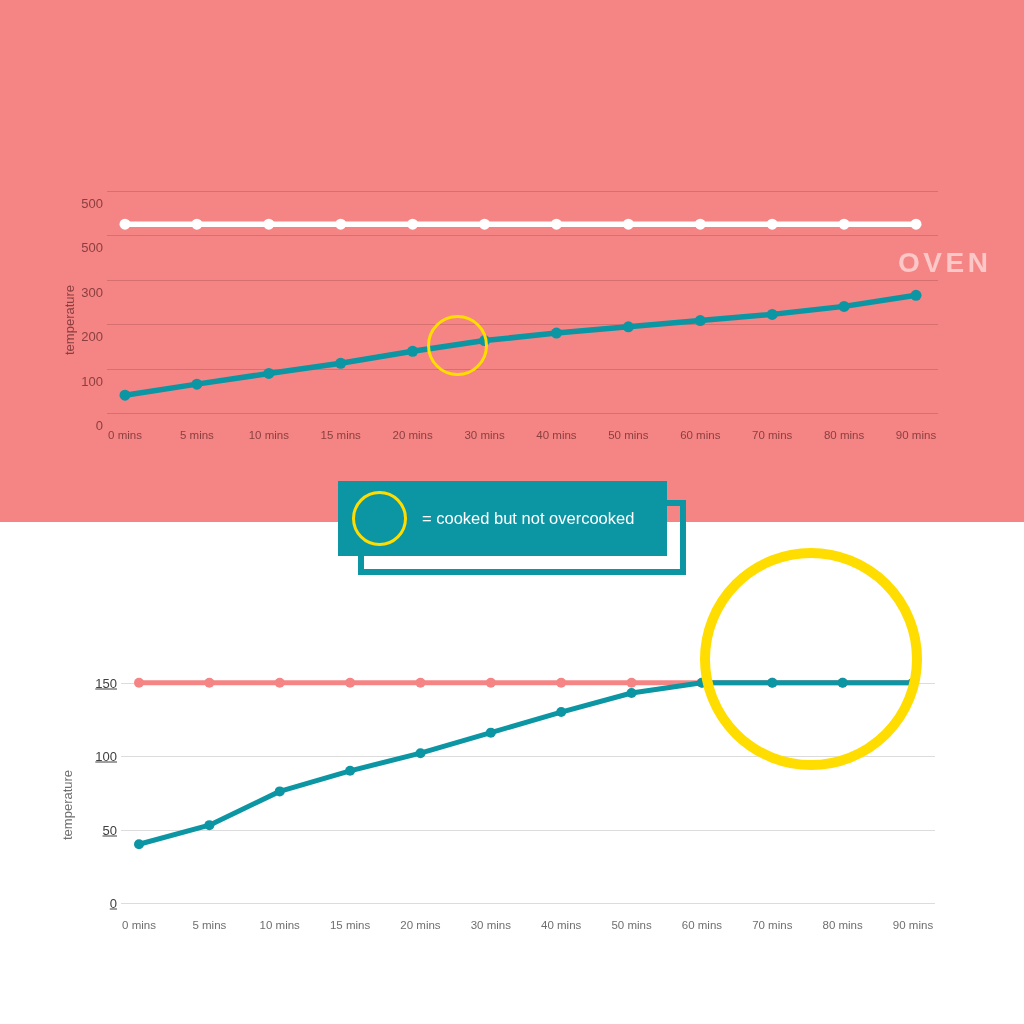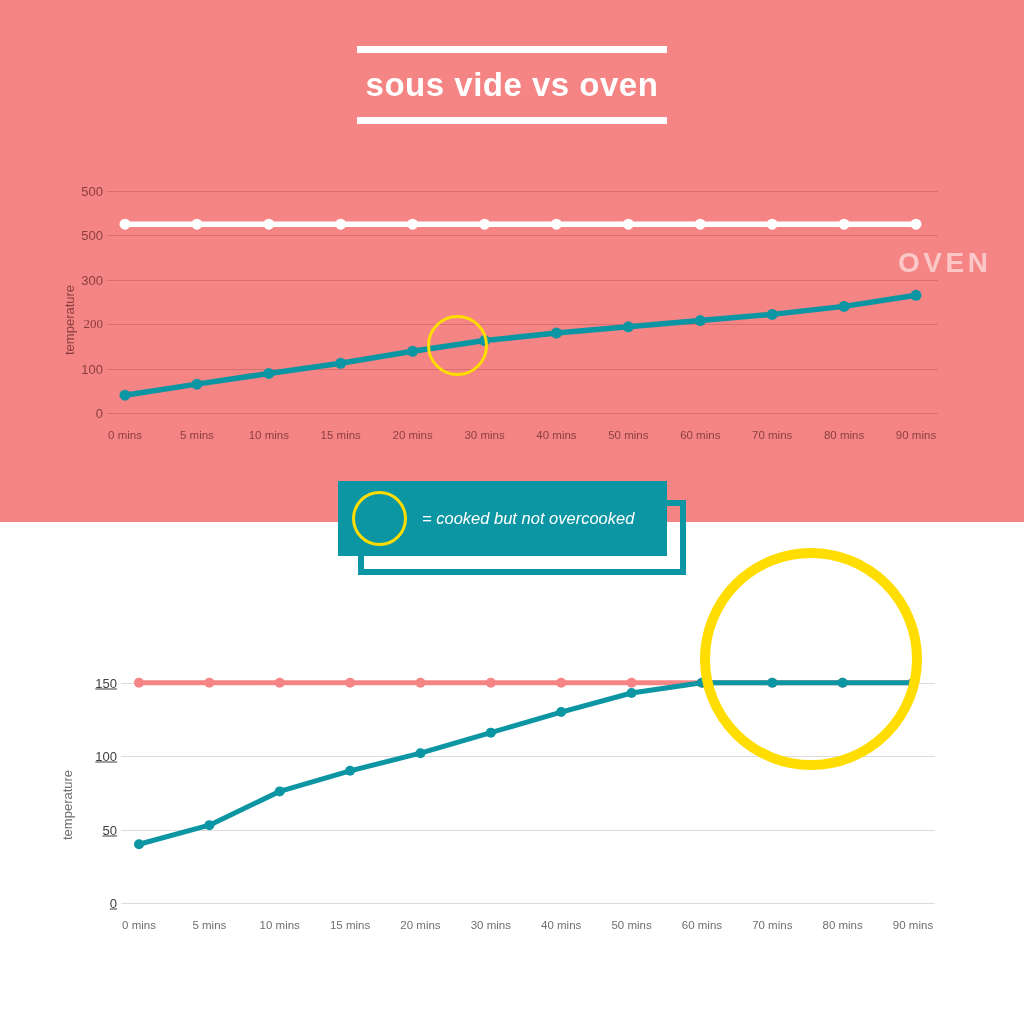--- a/index.html
+++ b/index.html
@@ -92,21 +92,21 @@
   .chart-watermark {
     position: absolute;
     font-size: 28px;
     font-weight: bold;
     letter-spacing: 3.5px;
     white-space: nowrap;
   }
 
   
   #chart-oven .gridline { background: rgba(150,70,70,0.32); }
-  #chart-oven .ytick   { color: #8a3f3f; }
+  #chart-oven .ytick   { color: #8a3f3f; margin-top: 12px; }
   #chart-oven .xtick   { color: #8a3f3f; }
   #chart-oven .axis-title { color: #8a3f3f; }
   #chart-oven .chart-watermark { color: rgba(255,255,255,0.55); }
 
   
   #chart-sousvide .gridline { background: #dcdcdc; }
   #chart-sousvide .ytick   { color: #404040; text-decoration: underline; }
   #chart-sousvide .xtick   { color: #6f6f6f; }
   #chart-sousvide .axis-title { color: #6f6f6f; }
   #chart-sousvide .chart-watermark { color: #e2e2e2; }
@@ -131,21 +131,20 @@
     border-color: #FFDD00;
   }
 
   
   #legend {
     position: absolute;
     left: 338px;
     top: 481px;
     width: 348px;
     height: 94px;
-    font-style: italic;
   }
   .legend-frame {
     position: absolute;
     left: 20px; top: 19px;
     width: 328px; height: 75px;
     border: 6px solid #0C95A3;
     box-sizing: border-box;
     background: transparent;
   }
   .legend-box {
@@ -170,42 +169,37 @@
     margin-left: 15px;
   }
 </style>
 </head>
 <body>
 
 <div id="infographic">
 
   <div class="pink-band"></div>
 
-  <div class="title-block">
-    <div class="title-rule"></div>
-    <div class="title-text">sous vide vs oven</div>
-    <div class="title-rule bottom"></div>
-  </div>
 
   <div class="chart" id="chart-oven" style="left:0; top:0; width:1024px; height:460px;">
 
     <div class="axis-title" style="left:62px; top:355px;">temperature</div>
 
     <div id="oven-grid">
         <div class="gridline" style="top: 413px; left: 107px; width: 831px;"></div>
         <div class="gridline" style="top: 368.577px; left: 107px; width: 831px;"></div>
         <div class="gridline" style="top: 324.154px; left: 107px; width: 831px;"></div>
         <div class="gridline" style="top: 279.731px; left: 107px; width: 831px;"></div>
         <div class="gridline" style="top: 235.308px; left: 107px; width: 831px;"></div>
         <div class="gridline" style="top: 190.885px; left: 107px; width: 831px;"></div>
       </div>
     <div id="oven-yticks">
         <div class="ytick" style="top: 413px; left: 35px; width: 68px;">0</div>
         <div class="ytick" style="top: 368.577px; left: 35px; width: 68px;">100</div>
-        <div class="ytick" style="top: 324.154px; left: 35px; width: 68px; font-family: Liberation Serif, serif;">200</div>
+        <div class="ytick" style="top: 324.154px; left: 35px; width: 68px;">200</div>
         <div class="ytick" style="top: 279.731px; left: 35px; width: 68px;">300</div>
         <div class="ytick" style="top: 235.308px; left: 35px; width: 68px;">500</div>
         <div class="ytick" style="top: 190.885px; left: 35px; width: 68px;">500</div>
       </div>
     <div id="oven-xticks">
         <div class="xtick" style="left: 125px; top: 429px;">0 mins</div>
         <div class="xtick" style="left: 196.909px; top: 429px;">5 mins</div>
         <div class="xtick" style="left: 268.818px; top: 429px;">10 mins</div>
         <div class="xtick" style="left: 340.727px; top: 429px;">15 mins</div>
         <div class="xtick" style="left: 412.636px; top: 429px;">20 mins</div>

